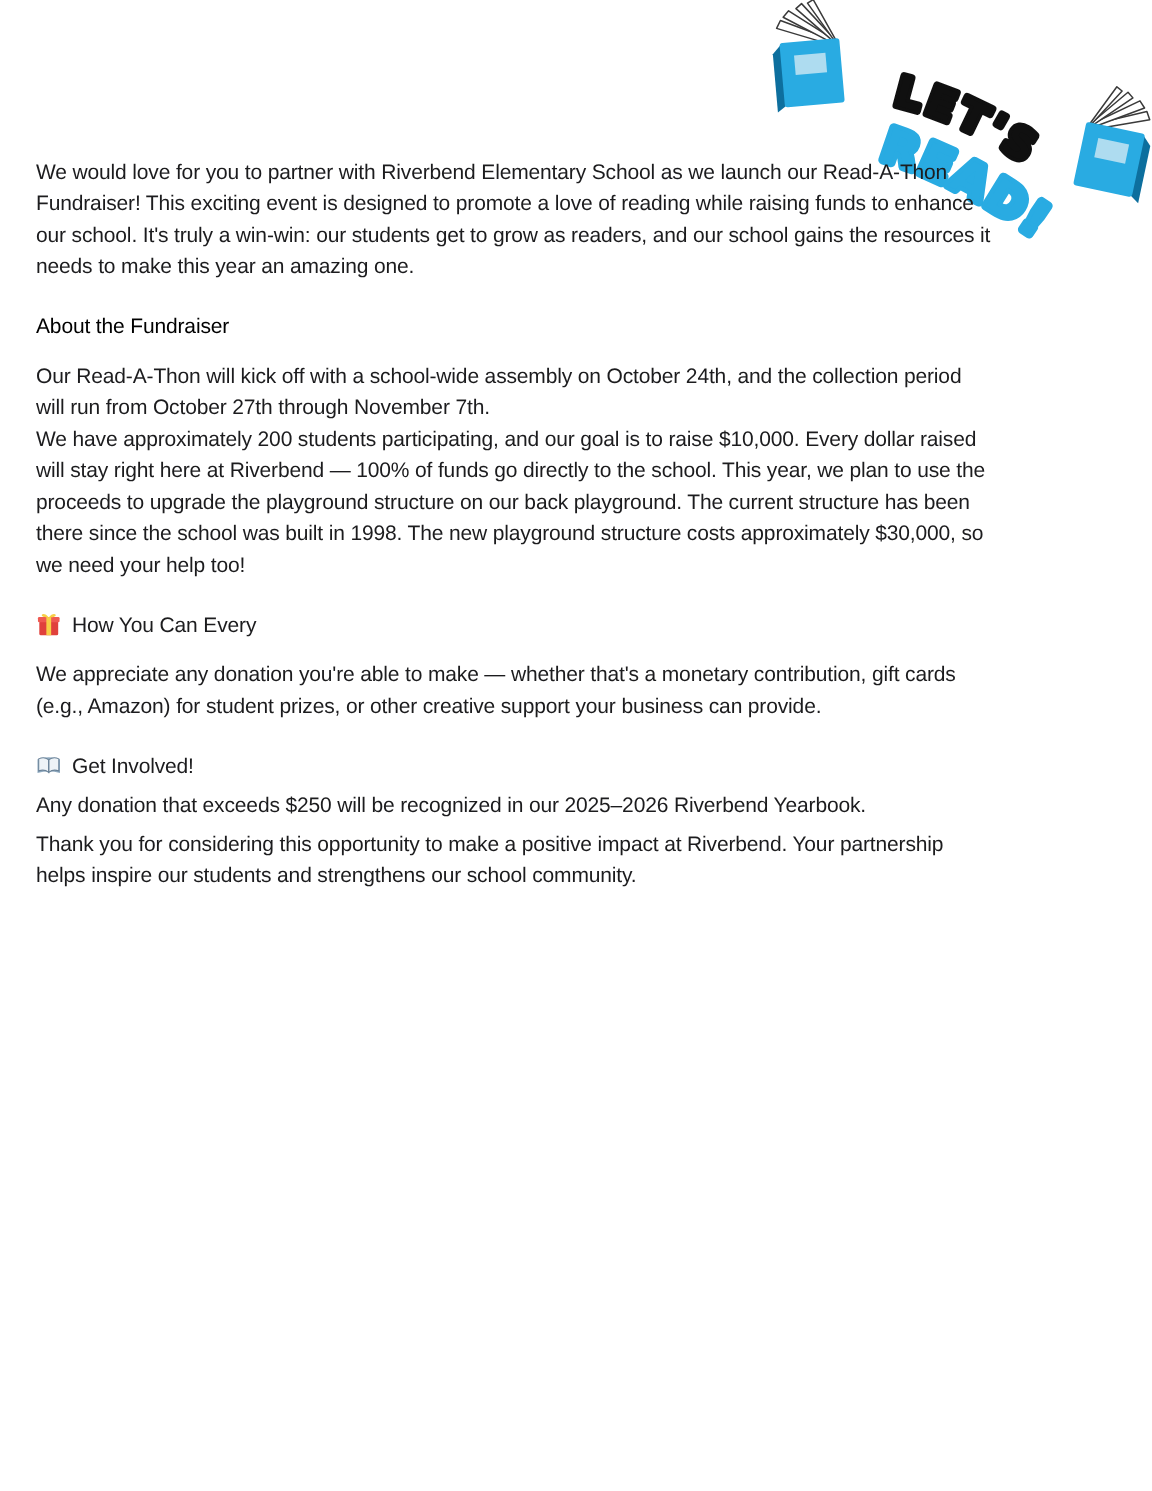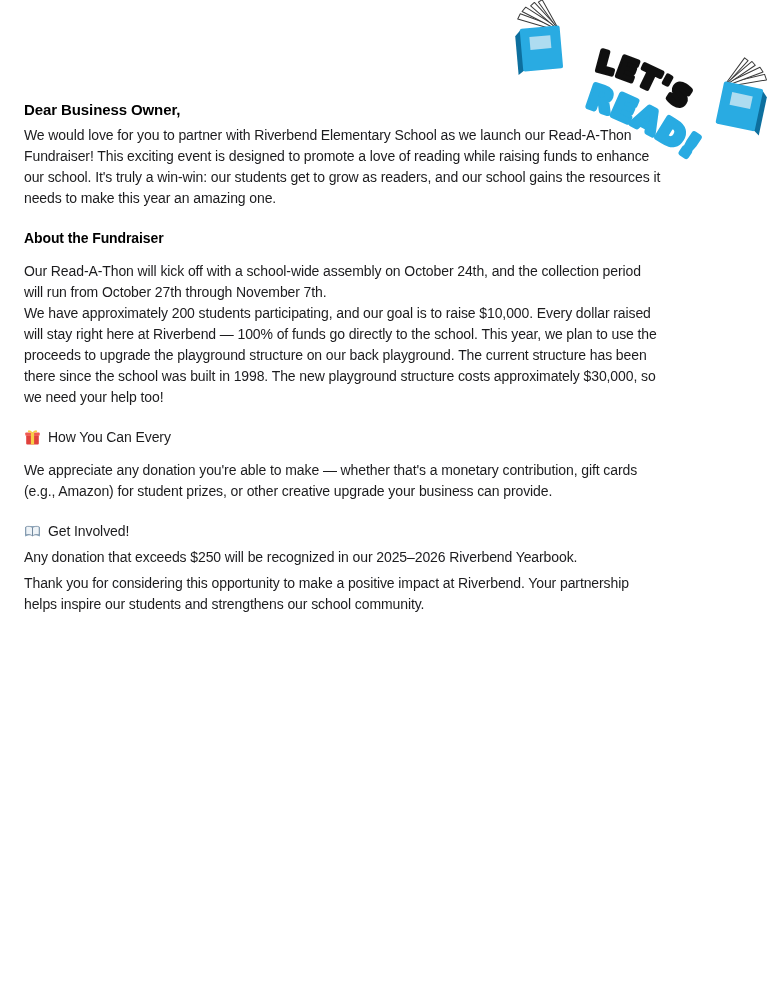--- a/index.html
+++ b/index.html
@@ -62,21 +62,21 @@
   .para {
     white-space: pre;       
     margin-top: 5px;
   }
   .section { margin-top: 19px; }
   .section .para { margin-top: 12px; }
   .section-heading {
     display: flex; align-items: center; gap: 7px;
     height: 21px;
   }
-  .section-heading.bold { font-weight: bold; color: #000000; }
+  .section-heading.bold { font-weight: normal; color: #000000; }
   .icon-wrap { display: inline-flex; width: 17px; height: 17px; flex: 0 0 auto; }
   .icon-wrap svg { width: 17px; height: 17px; display: block; }
 </style>
 </head>
 <body>
 
 <div class="page">
 
   <div class="hero-graphic">
     <svg width="268" height="160" viewBox="0 0 268 160">
@@ -107,21 +107,20 @@
       </text>
 
       <g transform="translate(272,78) scale(-1,1) rotate(-12)">
         <use href="#book-shape"></use>
       </g>
     </svg>
   </div>
 
   <div class="letter">
 
-    <div class="salutation">Dear Business Owner,</div>
 
     <div class="para">We would love for you to partner with Riverbend Elementary School as we launch our Read-A-Thon
 Fundraiser! This exciting event is designed to promote a love of reading while raising funds to enhance
 our school. It's truly a win-win: our students get to grow as readers, and our school gains the resources it
 needs to make this year an amazing one.</div>
 
     <div class="section">
       <div class="section-heading bold">
         <span>About the Fundraiser</span>
       </div>
@@ -141,21 +140,21 @@
             <rect x="2.2" y="6.2" width="12.6" height="9.3" rx="1" fill="#e0413c"></rect>
             <rect x="1.3" y="3.4" width="14.4" height="3.4" rx="0.8" fill="#ef5951"></rect>
             <rect x="6.9" y="3.4" width="3.2" height="12.1" fill="#f7cf46"></rect>
             <path d="M8.5 3.6 C6.8 1.2 4.4 0.8 3.9 1.9 C3.4 3 5.6 3.9 8.5 3.6 Z" fill="#f7cf46"></path>
             <path d="M8.5 3.6 C10.2 1.2 12.6 0.8 13.1 1.9 C13.6 3 11.4 3.9 8.5 3.6 Z" fill="#f7cf46"></path>
           </svg>
         </span>
         <span>How You Can Every</span>
       </div>
       <div class="para">We appreciate any donation you're able to make — whether that's a monetary contribution, gift cards
-(e.g., Amazon) for student prizes, or other creative upgrade your business can provide.</div>
+(e.g., Amazon) for student prizes, or other creative support your business can provide.</div>
     </div>
 
     <div class="section">
       <div class="section-heading">
         <span class="icon-wrap">
           <svg viewBox="0 0 17 17">
             <path d="M1 4.2 Q8.5 1.6 16 4.2 L16 13.4 Q8.5 10.8 1 13.4 Z" fill="#8ea9bf"></path>
             <path d="M8.5 4.6 C6.6 3.1 3.7 3 1.8 3.9 L1.8 12 C3.7 11.2 6.6 11.4 8.5 12.9 Z" fill="#eef3f7" stroke="#6b8399" stroke-width="0.7"></path>
             <path d="M8.5 4.6 C10.4 3.1 13.3 3 15.2 3.9 L15.2 12 C13.3 11.2 10.4 11.4 8.5 12.9 Z" fill="#eef3f7" stroke="#6b8399" stroke-width="0.7"></path>
             <path d="M8.5 4.6 L8.5 12.9" stroke="#6b8399" stroke-width="0.7" fill="none"></path>

